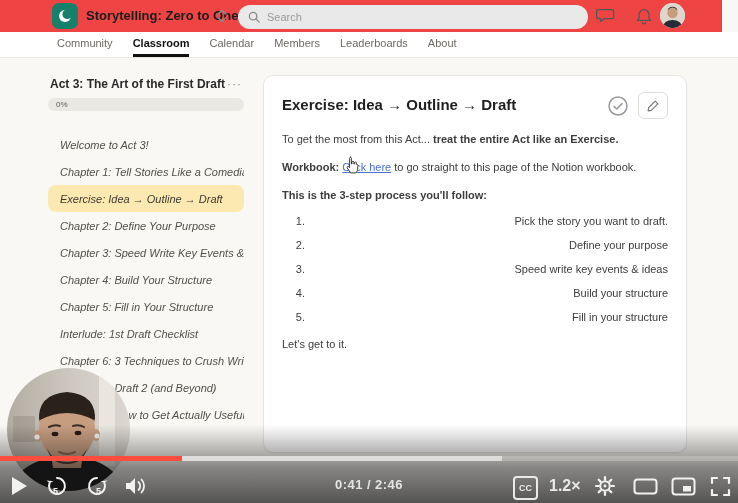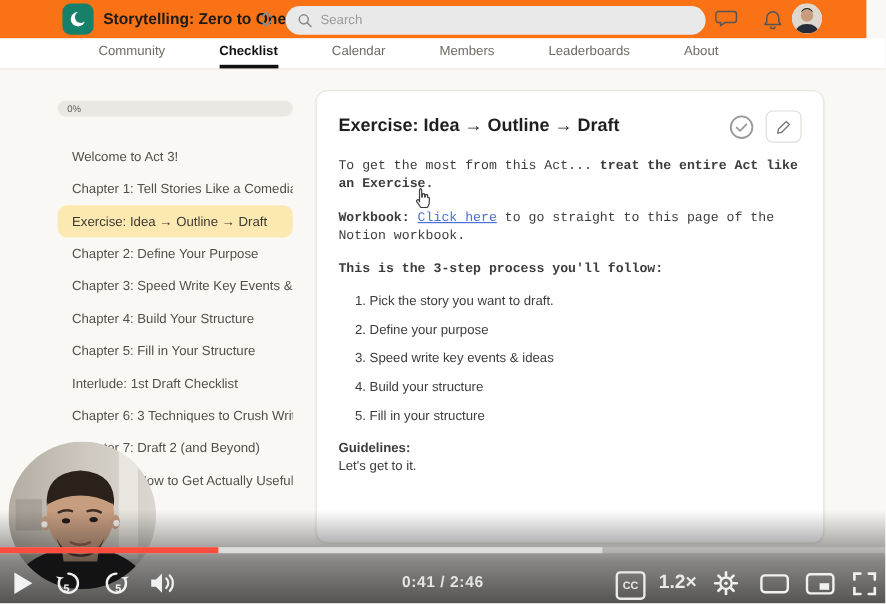--- a/index.html
+++ b/index.html
@@ -2,64 +2,64 @@
 <html><head>
 <meta charset="utf-8">
 <style>
   * { box-sizing: border-box; margin: 0; padding: 0; }
   html,body { width:738px; height:503px; overflow:hidden; }
   body { font-family:"Liberation Sans", sans-serif; background:#faf8f4; position:relative; }
 
   .frame { position:absolute; inset:0; width:738px; height:503px; overflow:hidden; background:#faf8f4; }
 
   
-  .topbar { position:absolute; top:0; left:0; right:16px; height:32px; background:#f97316; }
+  .topbar { position:absolute; top:0; left:0; right:16px; height:32px; background:#ef4444; }
   .logo { position:absolute; left:52px; top:3px; width:26px; height:26px; border-radius:7px; background:#17806b; display:flex; align-items:center; justify-content:center; }
   .app-title { position:absolute; left:86px; top:8px; font-size:13px; font-weight:bold; color:#1b1b1b; }
   .switcher { position:absolute; left:216px; top:8px; width:12px; height:16px; }
   .search { position:absolute; left:238px; top:5px; width:350px; height:23px; background:#e9e9e9; border-radius:12px; display:flex; align-items:center; padding:12px 10px; }
   .search svg { flex:0 0 auto; margin-right:7px; }
   .search input { border:none; outline:none; background:transparent; font-size:11px; color:#444; width:100%; font-family:"Liberation Sans",sans-serif; }
   .search input::placeholder { color:#9a9a9a; }
   .top-icon { position:absolute; top:6px; width:20px; height:20px; }
   .chat { left:596px; }
   .bell { left:634px; top:7px; }
   .avatar { position:absolute; left:660px; top:3px; width:25px; height:25px; border-radius:50%; overflow:hidden; background:#e7e2da; }
 
   
   .tabs { position:absolute; top:32px; left:0; right:0; height:26px; background:#fff; border-bottom:1px solid #e9e7e3; display:flex; gap:20px; padding-left:57px; }
-  .tab { font-size:11px; color:#6e6a64; padding-top:5px; padding-bottom:6px; cursor:pointer;margin-left:25px; }
+  .tab { font-size:11px; color:#6e6a64; padding-top:5px; padding-bottom:6px; cursor:pointer; }
   .tab.active { color:#111; font-weight:bold; border-bottom:3px solid #111; padding-bottom:3px; }
 
   
   .content { position:absolute; top:59px; left:0; right:0; bottom:0; background:#faf8f4; }
 
   .sidebar { position:absolute; left:48px; top:18px; width:196px; }
   .module-head { display:flex; justify-content:space-between; align-items:center; padding:0 2px; }
   .module-title { font-size:12px; font-weight:bold; color:#2a2a2a; }
   .module-more { font-size:12px; color:#8b8b8b; letter-spacing:1px; cursor:pointer; line-height:8px; }
   .progress-pill { margin-top:7px; height:13px; border-radius:7px; background:#eae8e2; position:relative; overflow:hidden; }
   .progress-pill .fill { position:absolute; left:0; top:0; bottom:0; background:#f7c948; border-radius:7px; }
   .progress-pill .lbl { position:absolute; left:8px; top:0; font-size:8px; line-height:13px; color:#5c5c5c; }
   .lesson-list { margin-top:20px; }
-  .lesson-item { height:27px; display:flex; align-items:center; padding:0 12px; font-size:11px; color:#52504b; border-radius:8px; cursor:pointer; white-space:nowrap; overflow:hidden; }
+  .lesson-item { height:27px; display:flex; align-items:center; padding:0 12px; font-size:11px; color:#52504b; border-radius:8px; cursor:pointer; white-space:nowrap; overflow:hidden;font-style:italic; }
   .lesson-item.active { background:#fce9b2; color:#3d3930; }
 
   .card { position:absolute; left:263px; top:16px; width:424px; height:378px; background:#fff; border:1px solid #e7e5e0; border-radius:10px; box-shadow:0 1px 2px rgba(0,0,0,.04); padding:16px 18px; }
   .card-head { display:flex; justify-content:space-between; align-items:flex-start; }
   .lesson-title { font-size:15px; font-weight:bold; color:#1f1f1f; padding-top:4px; }
   .head-actions { display:flex; align-items:center; gap:9px; }
   .check-btn { width:22px; height:22px; cursor:pointer; }
   .edit-btn { width:30px; height:27px; border:1px solid #e0ded9; border-radius:6px; background:#fff; display:flex; align-items:center; justify-content:center; cursor:pointer; }
 
   .body-text { font-size:11px; color:#3c3c3c; line-height:15px; }
-  .para { margin-top:13px;font-family:Liberation Mono, monospace; }
+  .para { margin-top:13px; }
   .bold { font-weight:bold; }
   .link { color:#4a6fd6; text-decoration:underline; cursor:pointer; }
-  .card ol { margin:11px 0 13px 0; padding-left:26px; }
+  .card ol { margin:11px 0 13px 0; padding-left:26px;text-align:right; }
   .card li { font-size:11px; color:#3c3c3c; margin-bottom:10px; line-height:14px; }
 
   .cursor-pointer-icon { position:absolute; left:345px; top:156px; z-index:4; pointer-events:none; }
 
   
   .webcam { position:absolute; left:7px; top:368px; width:123px; height:123px; border-radius:50%; overflow:hidden; z-index:2; }
 
   
   .scrim { position:absolute; left:0; right:0; bottom:0; height:78px; z-index:3; background:linear-gradient(to top, rgba(20,20,20,.72), rgba(20,20,20,.5) 45%, rgba(20,20,20,0)); pointer-events:none; }
   .track { position:absolute; left:0; right:0; top:456px; height:5px; z-index:4; background:rgba(255,255,255,.22); cursor:pointer; }
@@ -118,30 +118,34 @@
           <rect width="25" height="25" fill="#ded7cd"></rect>
           <circle cx="12.5" cy="10" r="5.2" fill="#c79d7d"></circle>
           <path d="M7.5 7.5 a5.2 5.2 0 0 1 10 0 q-2.5 -3 -5 -3 t-5 3 z" fill="#2e2620"></path>
           <path d="M2 25 q2 -8 10.5 -8 t10.5 8 z" fill="#252c38"></path>
         </svg>
       </div>
     </div>
 
     <nav class="tabs">
       <div class="tab">Community</div>
-      <div class="tab active">Checklist</div>
+      <div class="tab active">Classroom</div>
       <div class="tab">Calendar</div>
       <div class="tab">Members</div>
       <div class="tab">Leaderboards</div>
       <div class="tab">About</div>
     </nav>
 
     <div class="content">
 
       <aside class="sidebar">
+        <div class="module-head">
+          <div class="module-title">Act 3: The Art of the First Draft</div>
+          <div class="module-more">···</div>
+        </div>
         <div class="progress-pill">
           <div class="fill" style="width: 0%;"></div>
           <div class="lbl">0%</div>
         </div>
         <div class="lesson-list">
           <div class="lesson-item">Welcome to Act 3!</div>
           <div class="lesson-item">Chapter 1: Tell Stories Like a Comedian</div>
           <div class="lesson-item active">Exercise: Idea → Outline → Draft</div>
           <div class="lesson-item">Chapter 2: Define Your Purpose</div>
           <div class="lesson-item">Chapter 3: Speed Write Key Events &amp; Ideas</div>
@@ -177,21 +181,20 @@
         <p class="body-text para bold">This is the 3-step process you'll follow:</p>
 
         <ol>
           <li>Pick the story you want to draft.</li>
           <li>Define your purpose</li>
           <li>Speed write key events &amp; ideas</li>
           <li>Build your structure</li>
           <li>Fill in your structure</li>
         </ol>
 
-        <p class="body-text bold">Guidelines:</p>
 
 
         <p class="body-text">Let's get to it.</p>
       </main>
     </div>
 
     <svg class="cursor-pointer-icon" width="15" height="18" viewBox="0 0 15 18">
       <path d="M5.2 1.2 c.7 0 1.2 .5 1.2 1.2 v5.6 h.5 V6.2 c0 -.5 .4 -.9 1 -.9 s1 .4 1 .9 v1.9 h.5 v-1.2 c0 -.5 .4 -.9 1 -.9 s1 .4 1 .9 v1.6 h.5 c.6 0 1 .4 1 .9 l-.3 4.3 c-.1 .8 -.4 1.6 -.9 2.2 l-.8 1 H5.7 l-3.4 -4.9 c-.3 -.5 -.2 -1.1 .3 -1.4 .4 -.3 1 -.2 1.4 .2 l.6 .9 V2.4 c0 -.7 .5 -1.2 1.2 -1.2 z" fill="#ffffff" stroke="#3a3a3a" stroke-width="1"></path>
     </svg>
   </div>

